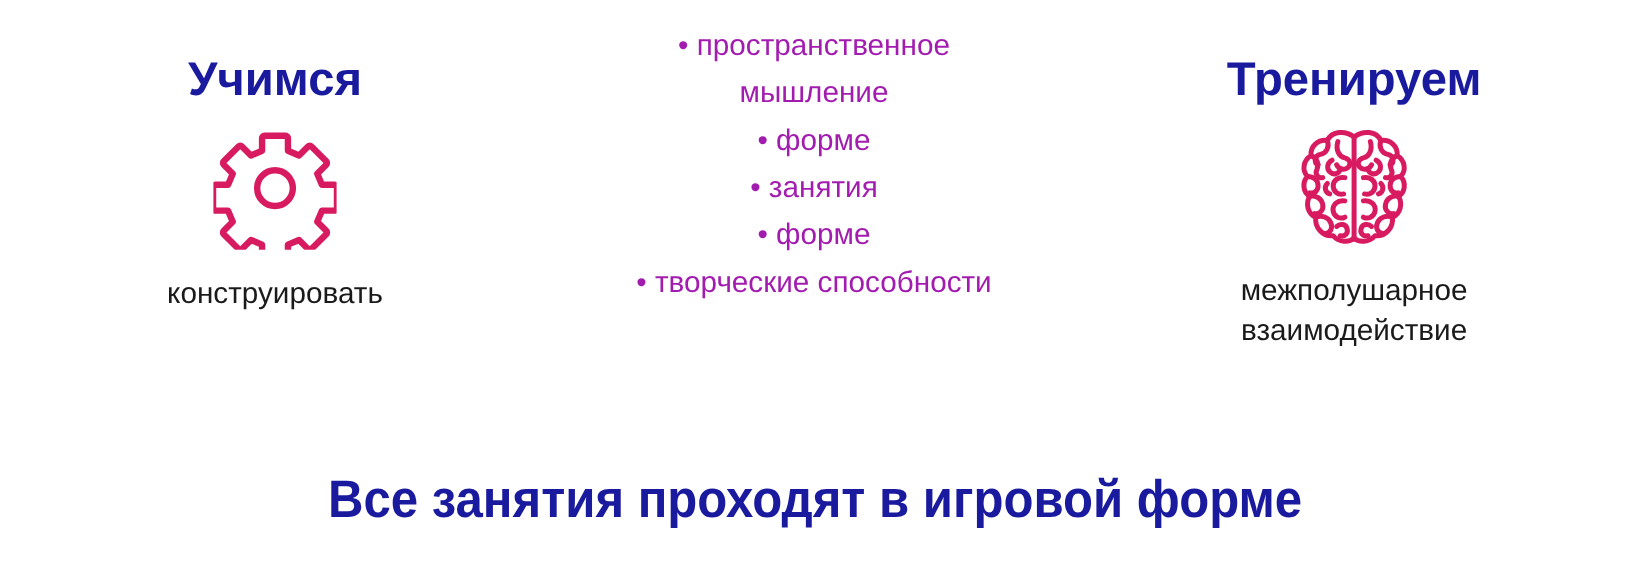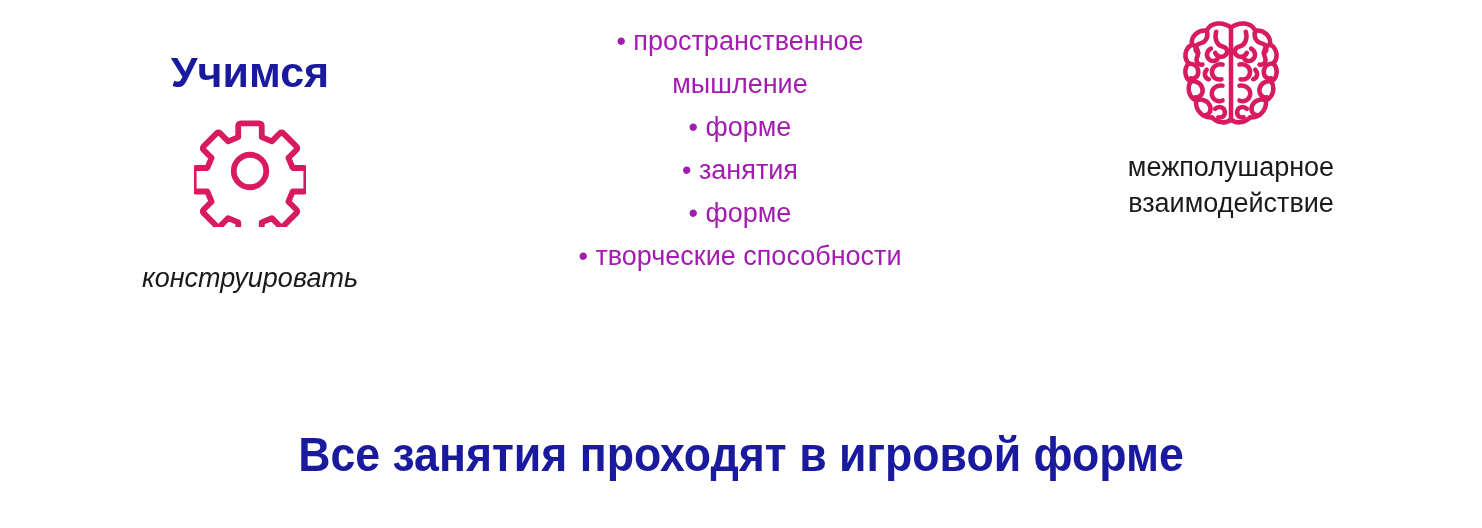--- a/index.html
+++ b/index.html
@@ -62,21 +62,21 @@
   }
 
   .caption {
     color: #1a1a1a;
     font-size: 27px;
     line-height: 36px;
     text-align: center;
     white-space: pre-line;
   }
 
-  .caption-learn { margin-top: 33px; font-style: italic; }
+  .caption-learn { margin-top: 21px; }
   .caption-train { margin-top: 19px; }
 
   
   .bullet-list {
     list-style: none;
     margin: 0;
     padding: 0;
     margin-top: 20px;
     width: 480px;
     text-align: center;
@@ -148,20 +148,21 @@
         <li class="bullet-item">• пространственное
 мышление</li>
         <li class="bullet-item">• форме</li>
         <li class="bullet-item">• занятия</li>
         <li class="bullet-item">• форме</li>
         <li class="bullet-item">• творческие способности</li>
       </ul>
     </div>
 
     <div class="col col-train">
+      <div class="col-heading">Тренируем</div>
 
       <span class="icon-wrap">
         <svg width="106" height="112" viewBox="0 0 100 106" aria-hidden="true">
           <g fill="none" stroke="#d81b60" stroke-width="4.3" stroke-linecap="round" stroke-linejoin="round">
 
             <path d="M50 9 v88"></path>
 
             <path d="M50 9 C42 3 31 4 27 12 C19 11 12 17 13 25
                      C6 29 5 38 10 43 C5 48 6 57 12 60
                      C8 66 10 75 17 78 C16 87 23 95 32 94

